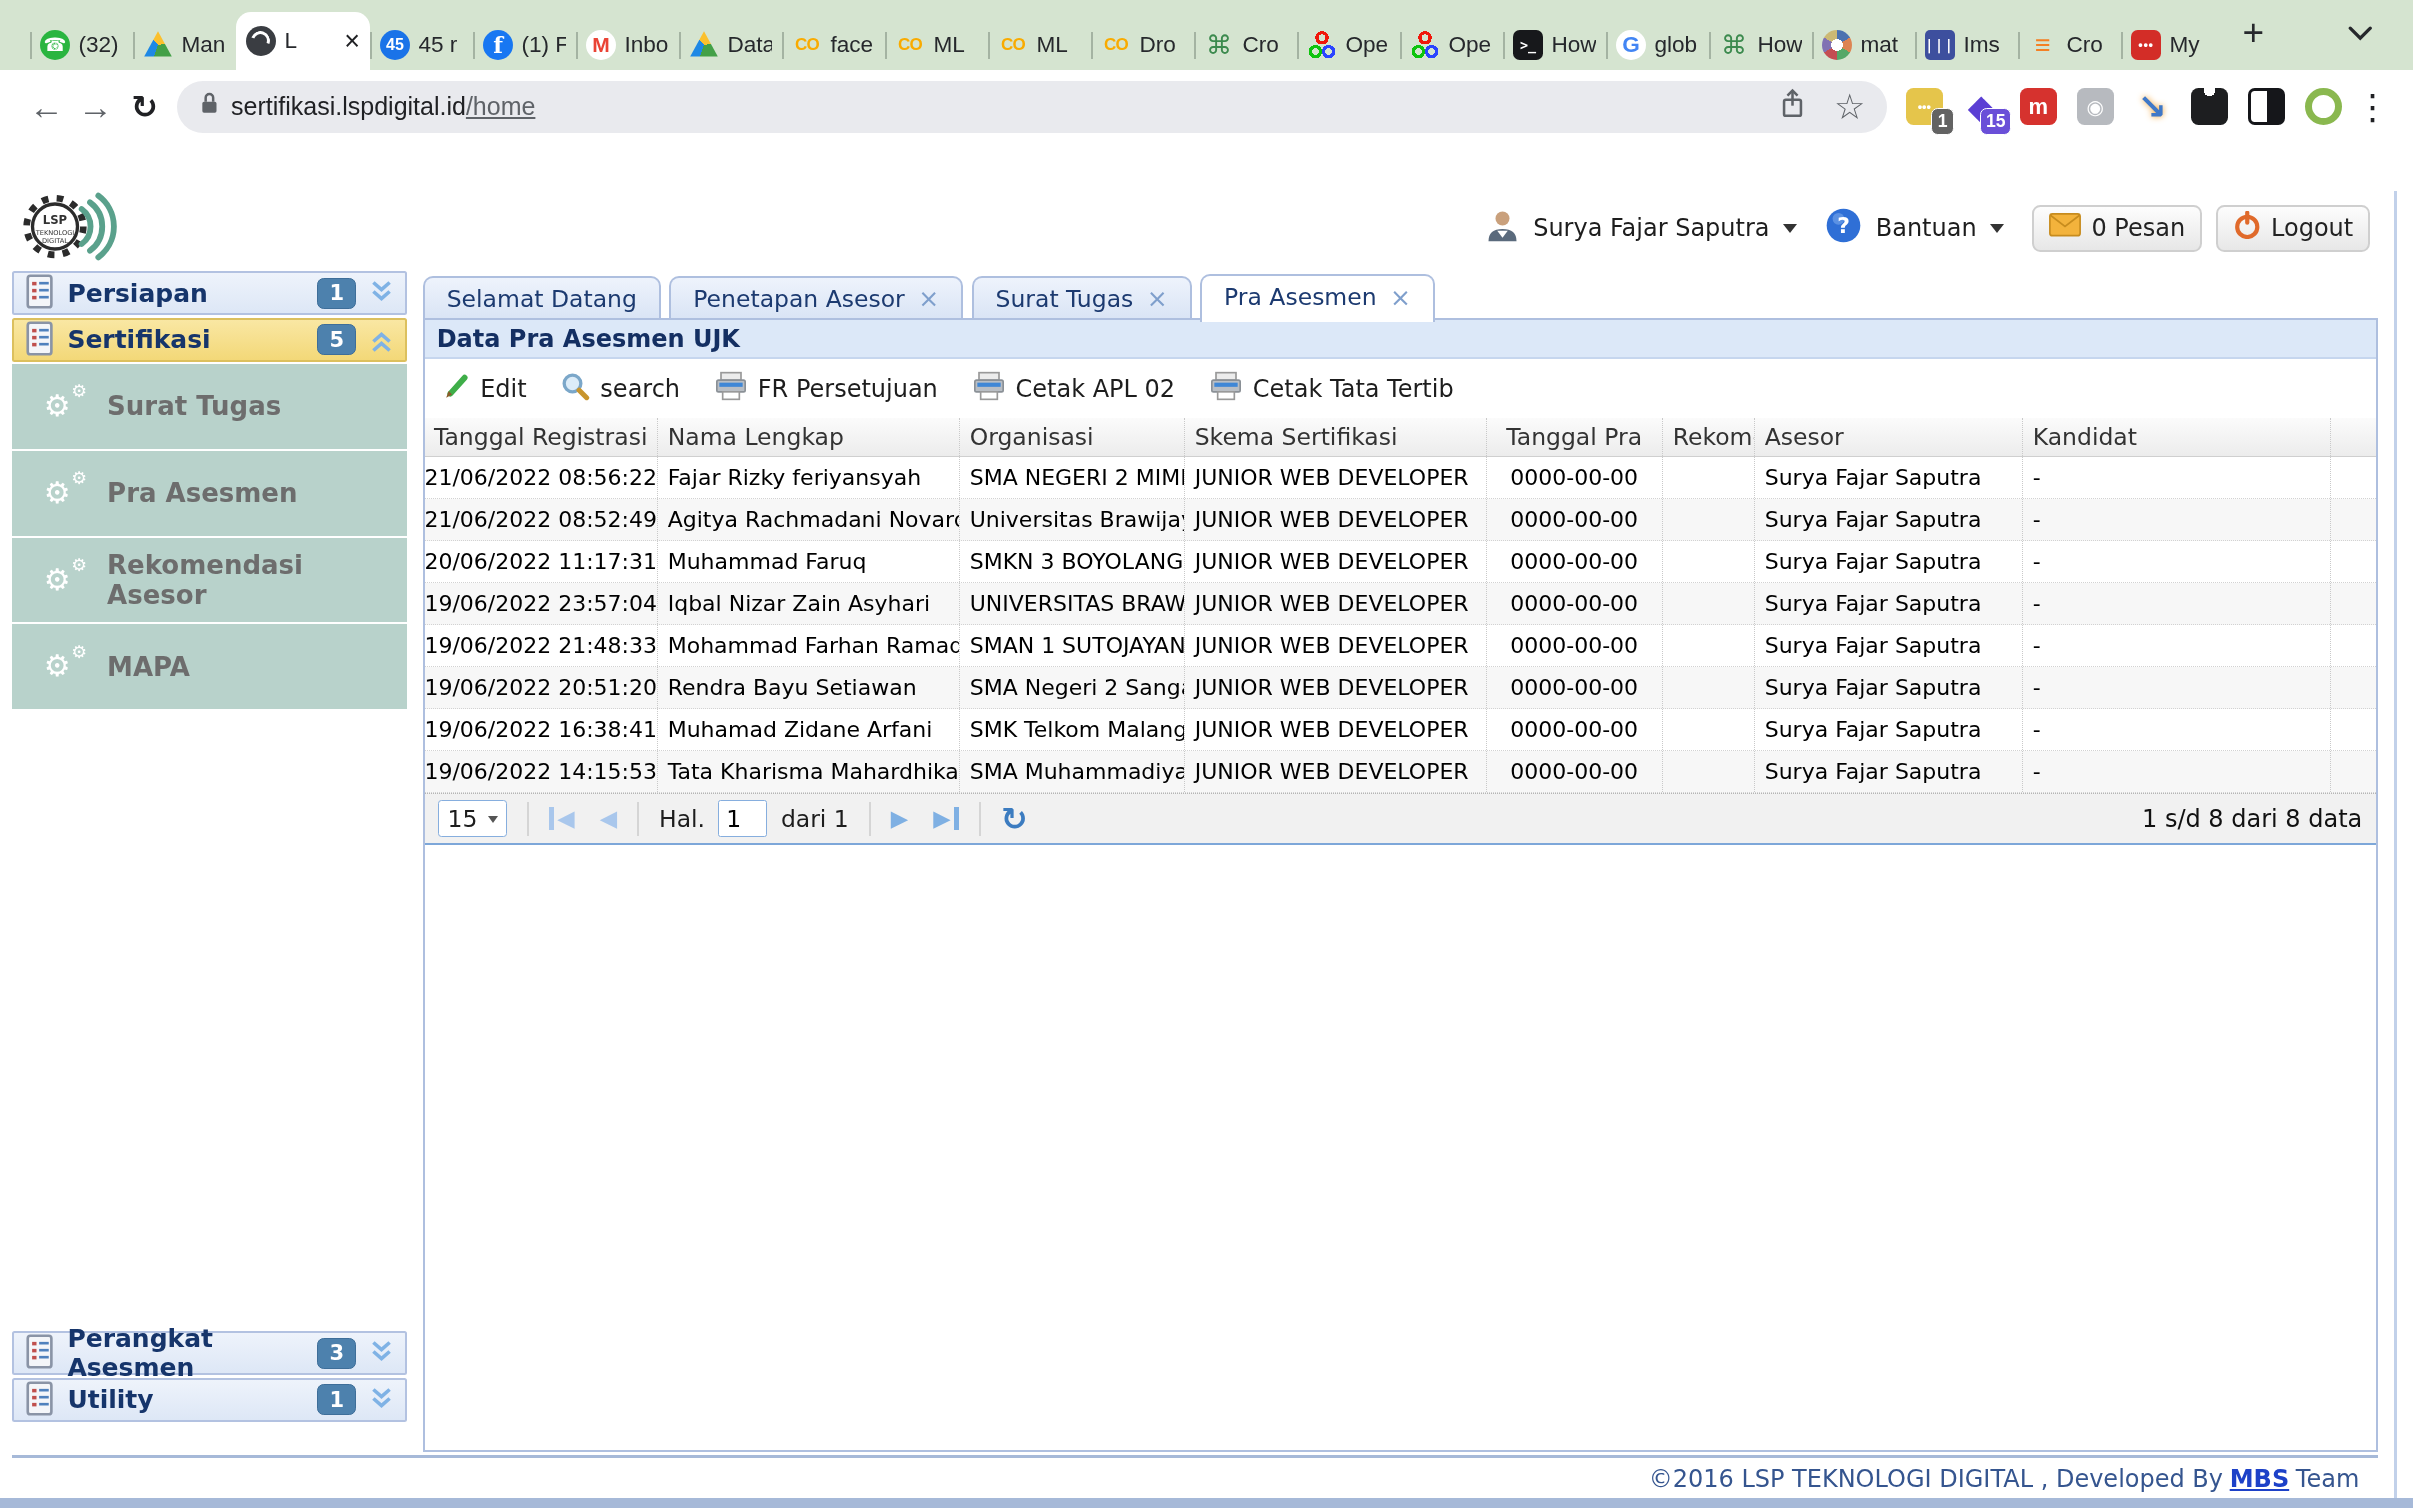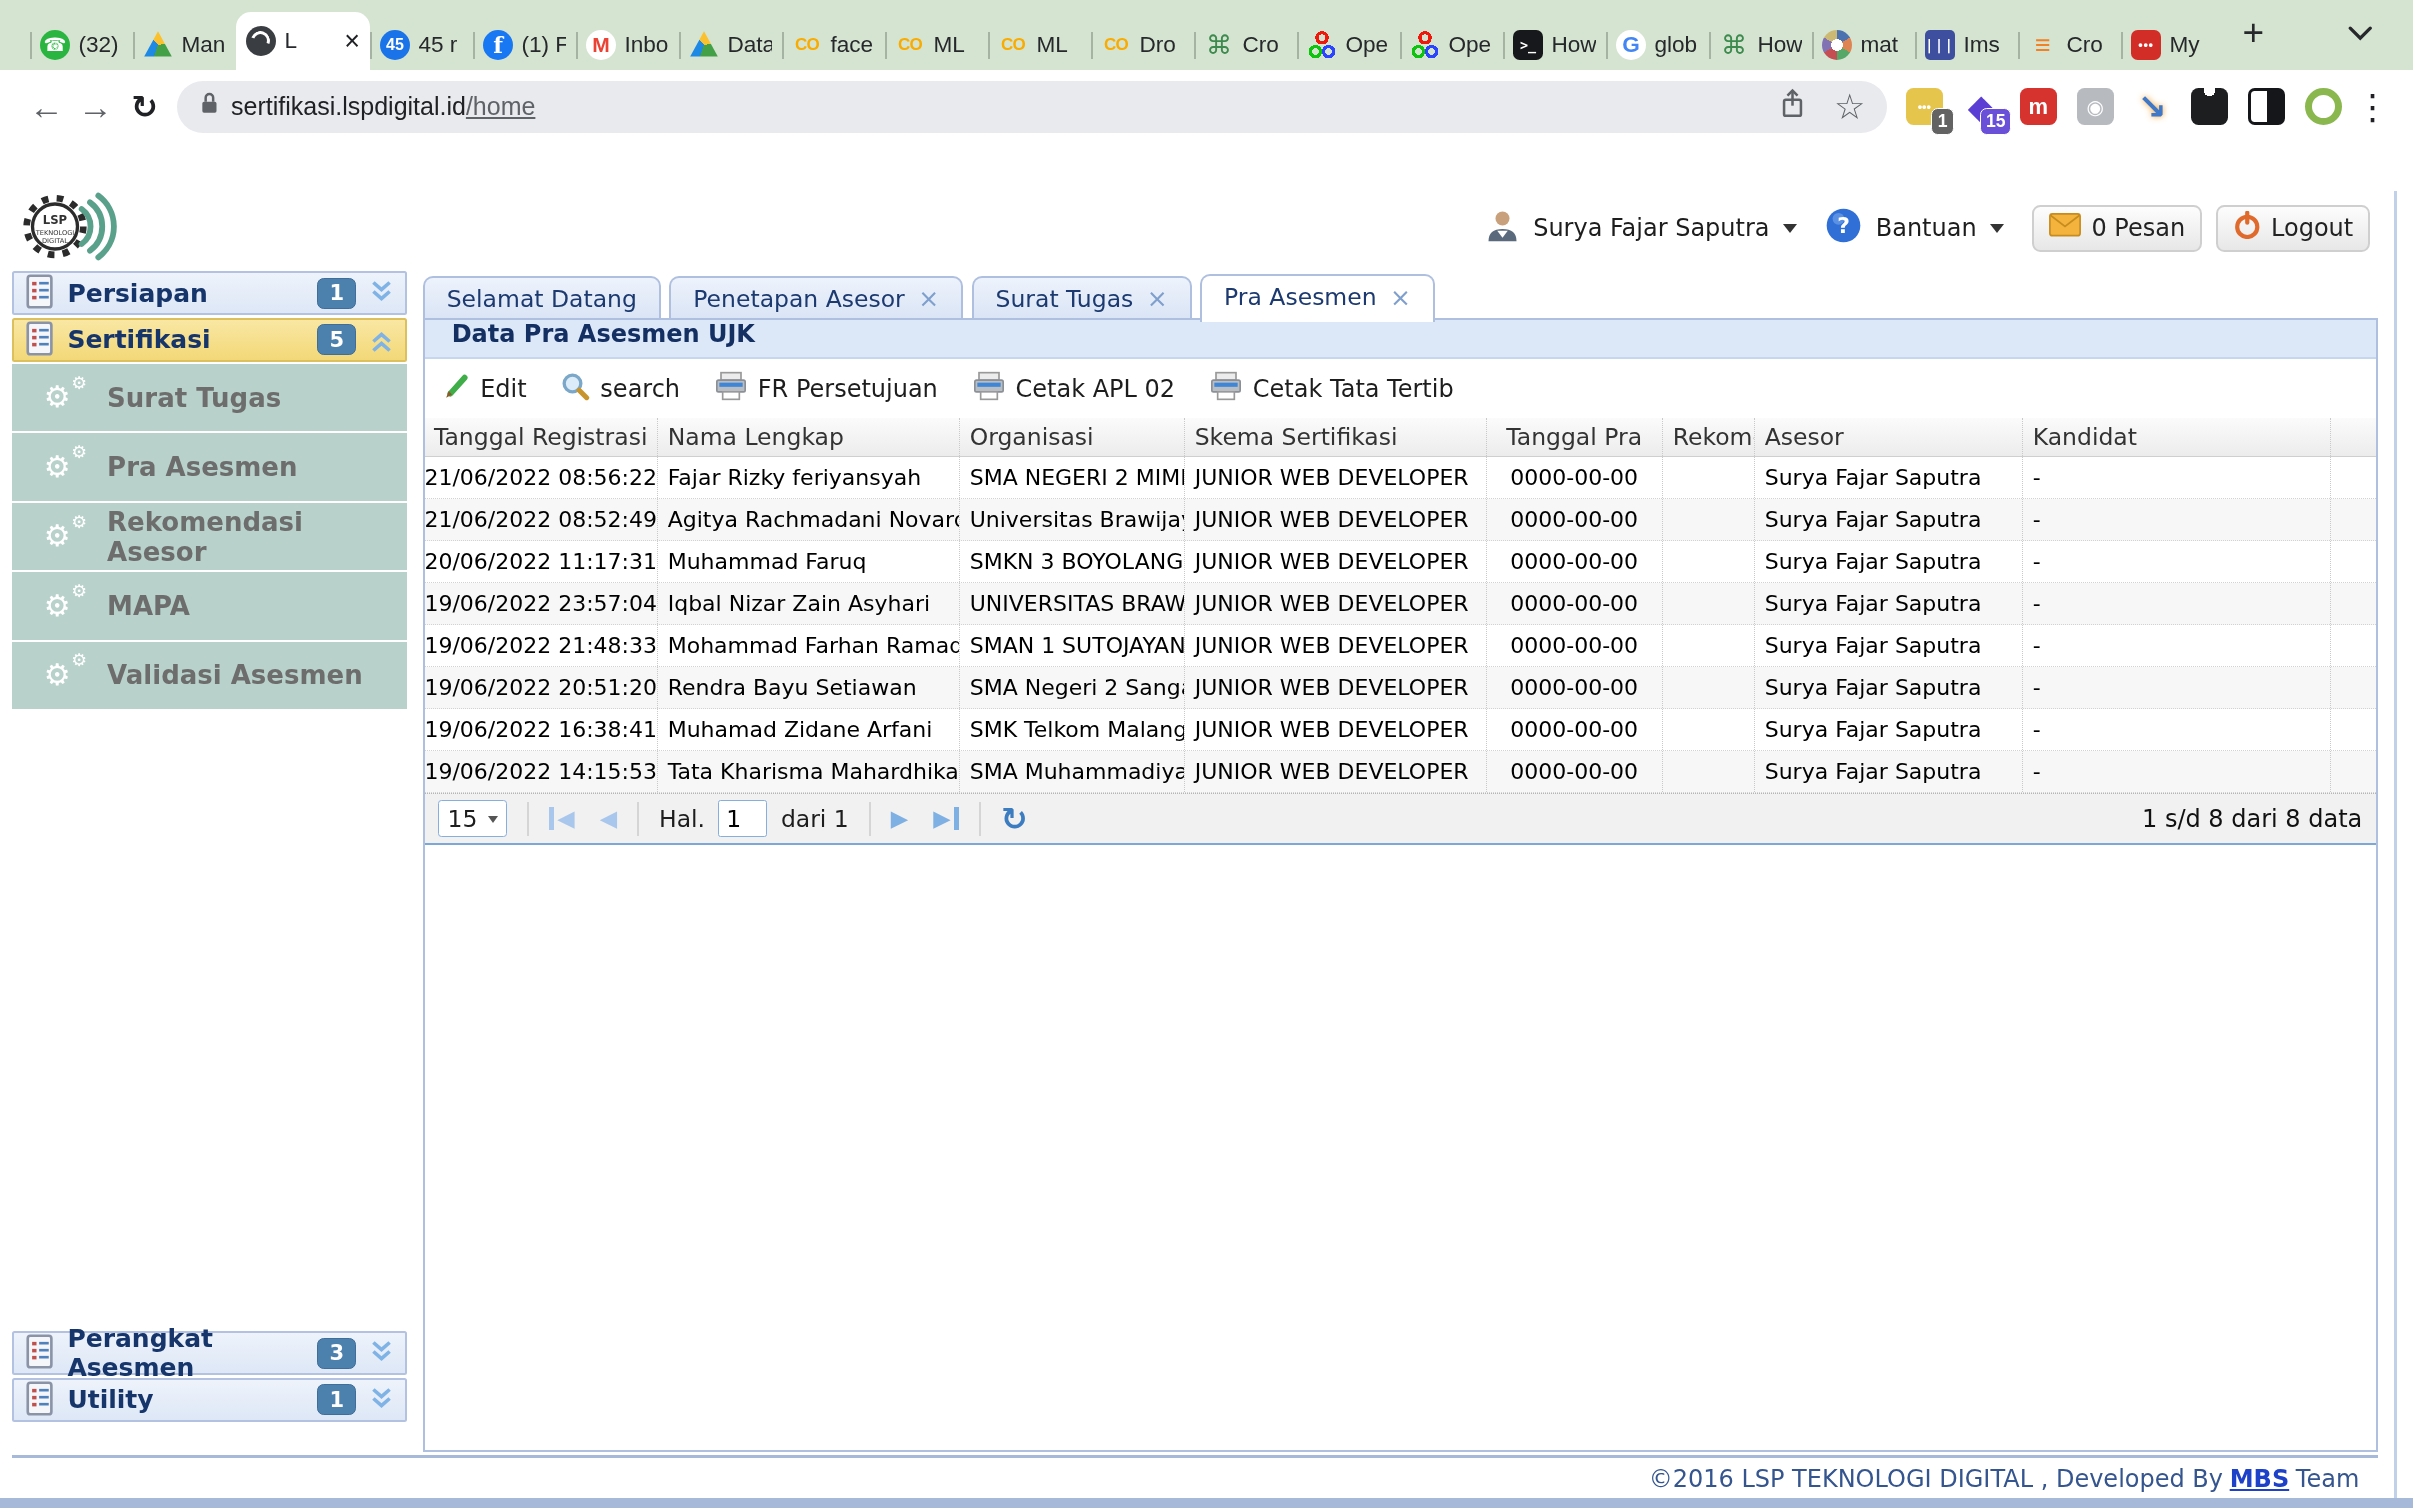--- a/index.html
+++ b/index.html
@@ -112,22 +112,22 @@
 
   
   .main-tabs { position:absolute; left:411px; top:80px; width:1955px; height:48px; display:flex; align-items:flex-end; gap:8.4px; }
   .mtab { height:43px; padding:0 22px; background:linear-gradient(#eef3fc,#d9e4f5); border:2.5px solid #aebfdf; border-bottom:none;
           border-radius:10px 10px 0 0; display:flex; align-items:center; gap:13.4px; color:#1c3a70; font-size:23.5px; position:relative; }
   .mtab.active { background:#fff; height:48px; z-index:2; margin-bottom:-2.5px; padding-bottom:2.5px; }
   .mtab-close { color:#7f9fcc; font-size:25px; }
 
   
   .panel { position:absolute; left:411px; top:127px; width:1955px; height:1134px; border:2.5px solid #aebfdf; background:#fff; }
-  .panel-header { height:39px; background:#dce8f8; border-bottom:2.5px solid #c6d6ee; display:flex; 
-                  padding:0 27px; color:#142f62; font-weight:bold; font-size:24px; }
+  .panel-header { height:39px; background:#dce8f8; border-bottom:2.5px solid #c6d6ee; display:flex; align-items:center;
+                  padding:0 12px; color:#142f62; font-weight:bold; font-size:24px; }
   .ptoolbar { height:59px; display:flex; align-items:center; padding:0 17px; gap:11.7px; font-size:24px; color:#1d1d1d; }
   .tool { display:flex; align-items:center; gap:10px; padding-right:22px; }
 
   
   .tgrid { display:grid; grid-template-columns:233px 302px 225px 302px 176px 92px 268px 308px 1fr; }
   .thead { height:39px; background:linear-gradient(#fbfbfb,#ececec); border-bottom:1.7px solid #cfcfcf; }
   .hcell, .tcell { display:flex; align-items:center; padding:0 10px; border-right:1.7px dotted #c9c9c9;
                    overflow:hidden; white-space:nowrap; }
   .hcell { font-size:23.5px; color:#333; }
   .hcell.filler, .tcell.filler { border-right:none; }
@@ -477,24 +477,20 @@
             <div class="submenu-item">
               <span class="gears"></span>
               <span>Rekomendasi Asesor</span>
             </div>
 
             <div class="submenu-item">
               <span class="gears"></span>
               <span>MAPA</span>
             </div>
 
-            <div class="submenu-item">
-              <span class="gears"></span>
-              <span>Validasi Asesmen</span>
-            </div>
 
         </div>
         <div class="side-spacer"></div>
         <div class="side-section">
           <span>
             <svg width="32" height="35" viewBox="0 0 34 40">
                 <rect x="3" y="2" width="27" height="36" rx="3" fill="#f4f6f9" stroke="#8a94a6" stroke-width="3"></rect>
                 <rect x="8" y="9" width="5" height="4" fill="#c0504d"></rect>
                 <rect x="16" y="9" width="11" height="3" fill="#4f81bd"></rect>
                 <rect x="8" y="17" width="5" height="4" fill="#c0504d"></rect>

